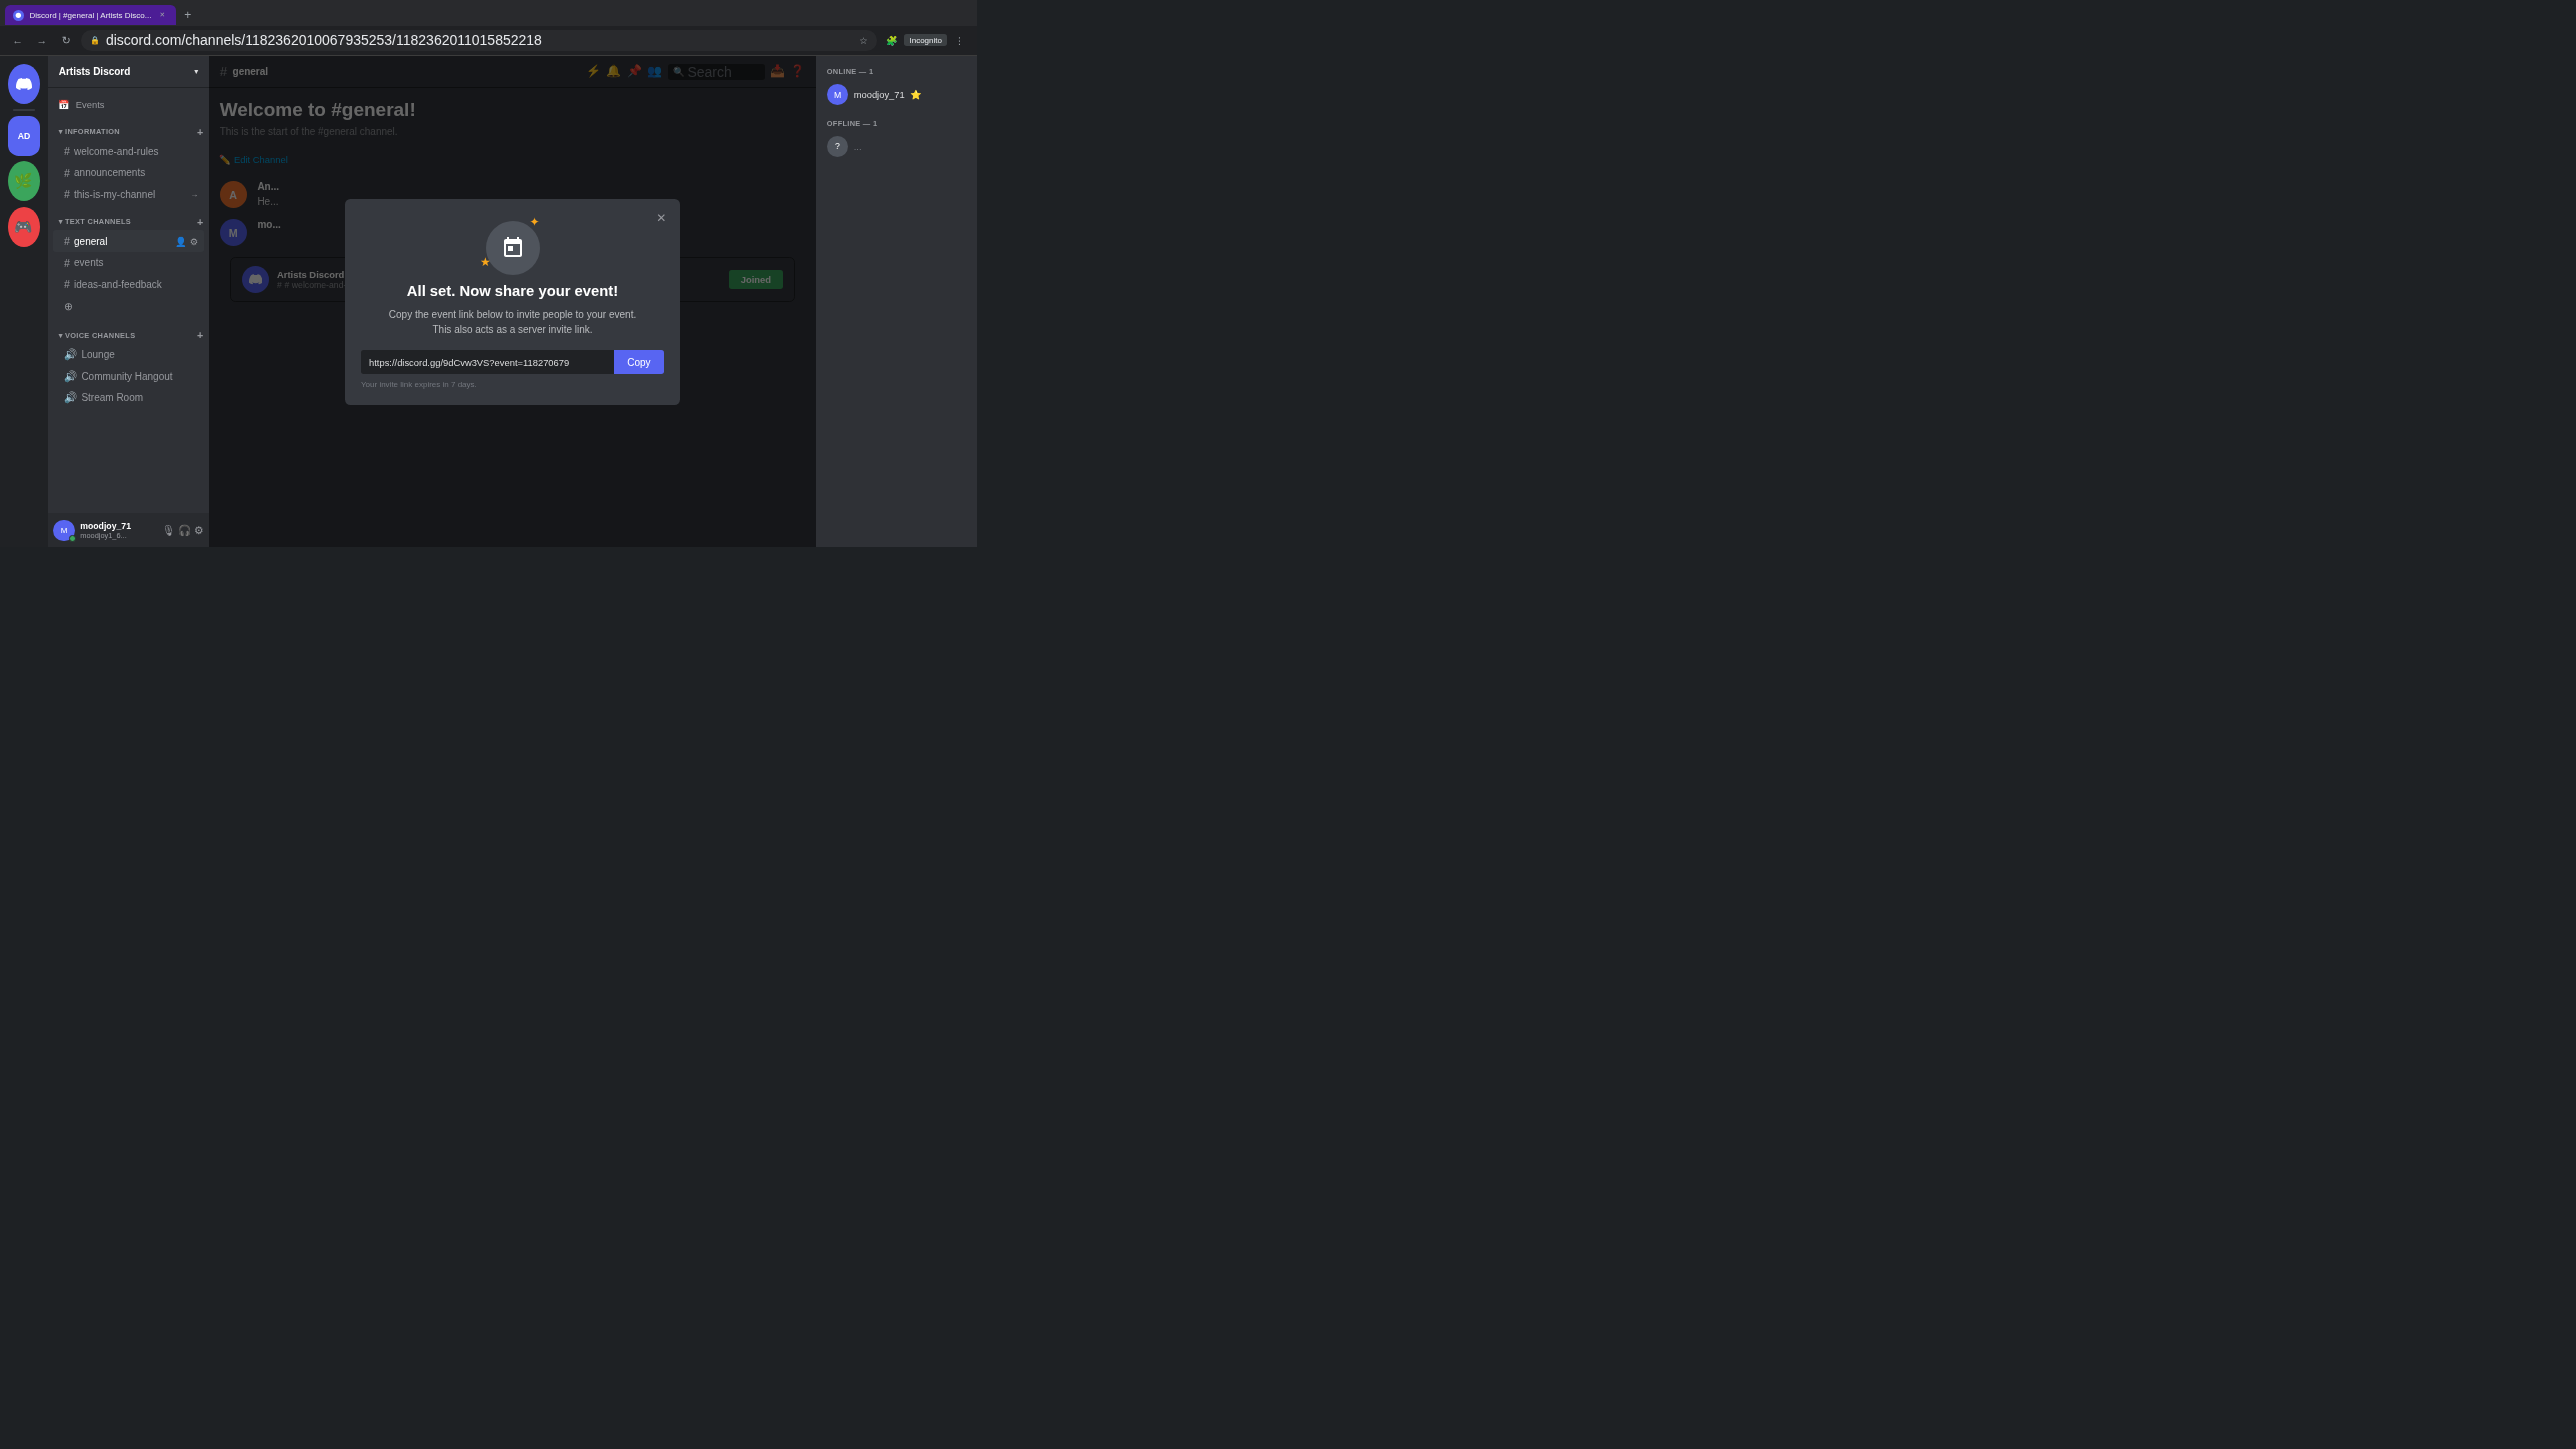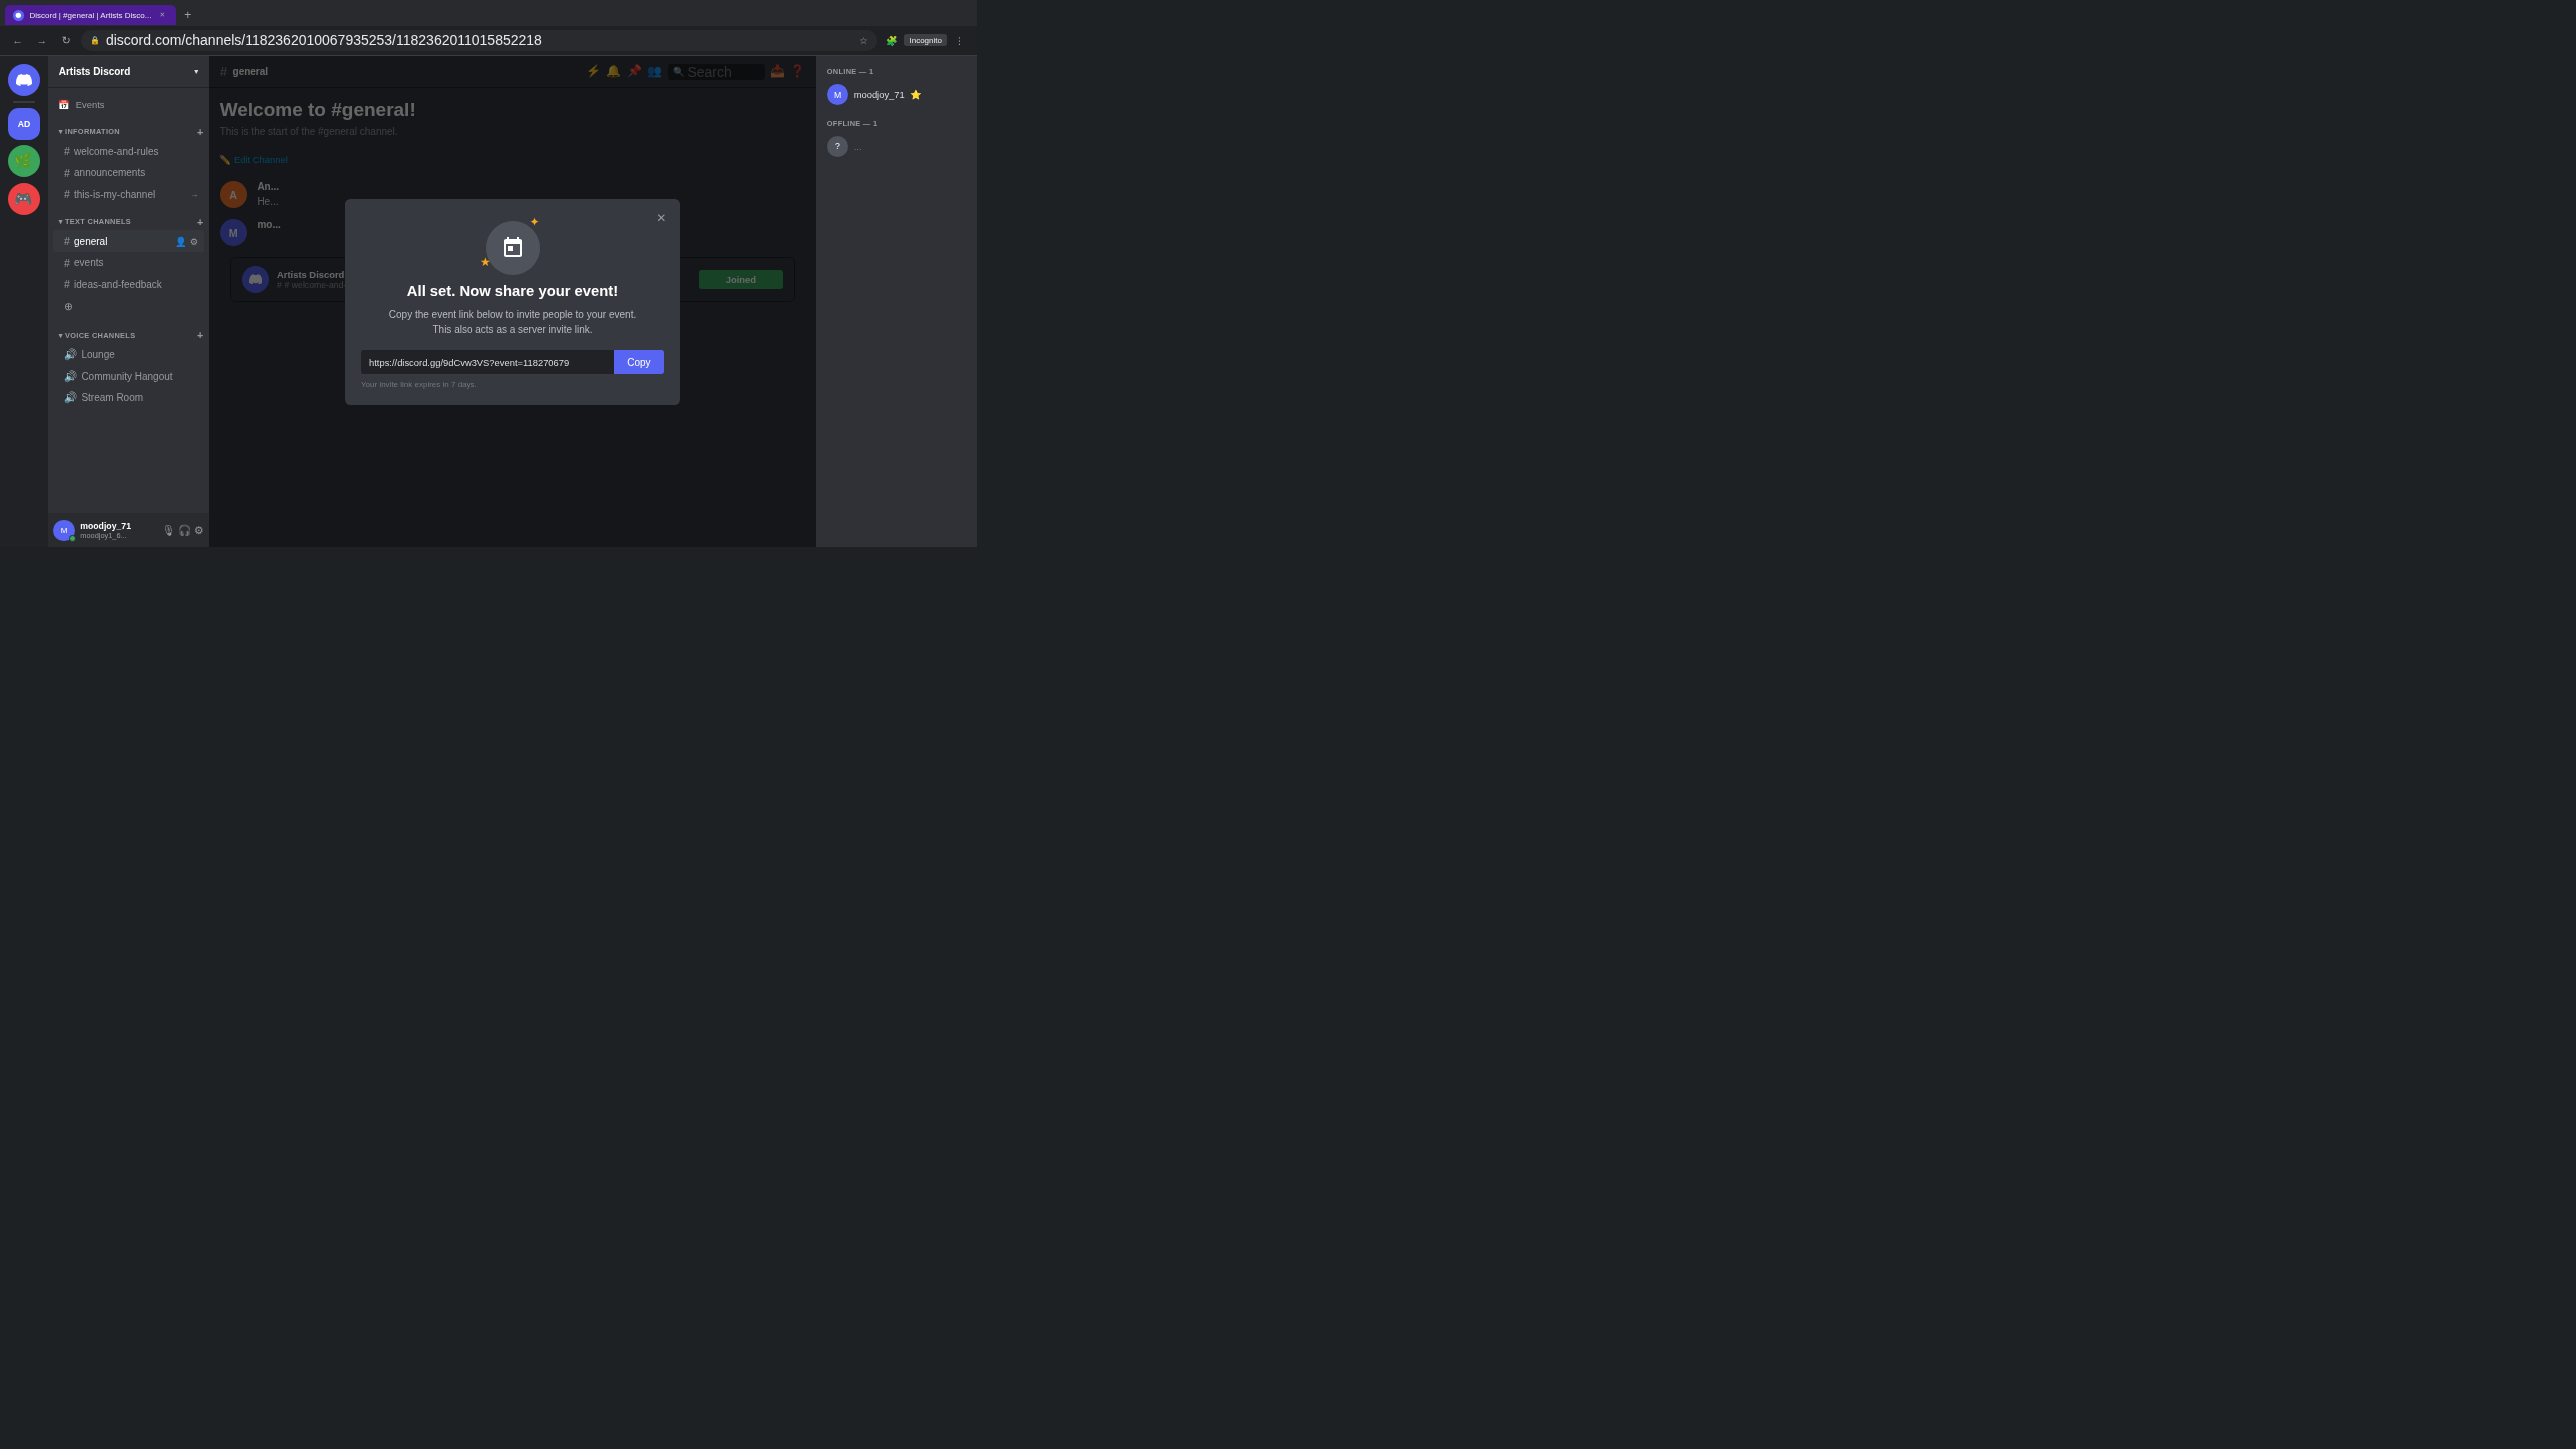--- a/index.html
+++ b/index.html
@@ -174,21 +174,21 @@
       flex-direction: column;
       align-items: center;
       padding: 8px 0;
       gap: 5.4px;
       overflow: hidden;
       flex-shrink: 0;
     }
 
     .server-icon {
       width: 32px;
-      height: 32px;
+      height: 40px;
       border-radius: 50%;
       display: flex;
       align-items: center;
       justify-content: center;
       cursor: pointer;
       transition: border-radius 0.2s;
       font-size: 12px;
       font-weight: bold;
       color: white;
       flex-shrink: 0;
@@ -520,21 +520,21 @@
       display: flex;
       align-items: center;
       gap: 2.7px;
     }
 
     .notification-btn {
       background: #3ba55c;
       color: white;
       border: none;
       border-radius: 2.7px;
-      padding: 4px 27px;
+      padding: 4px 12px;
       font-size: 9.4px;
       font-weight: 600;
       cursor: pointer;
     }
 
     
     .right-sidebar {
       width: 161px;
       background: #2f3136;
       padding: 10.7px 5.4px;

